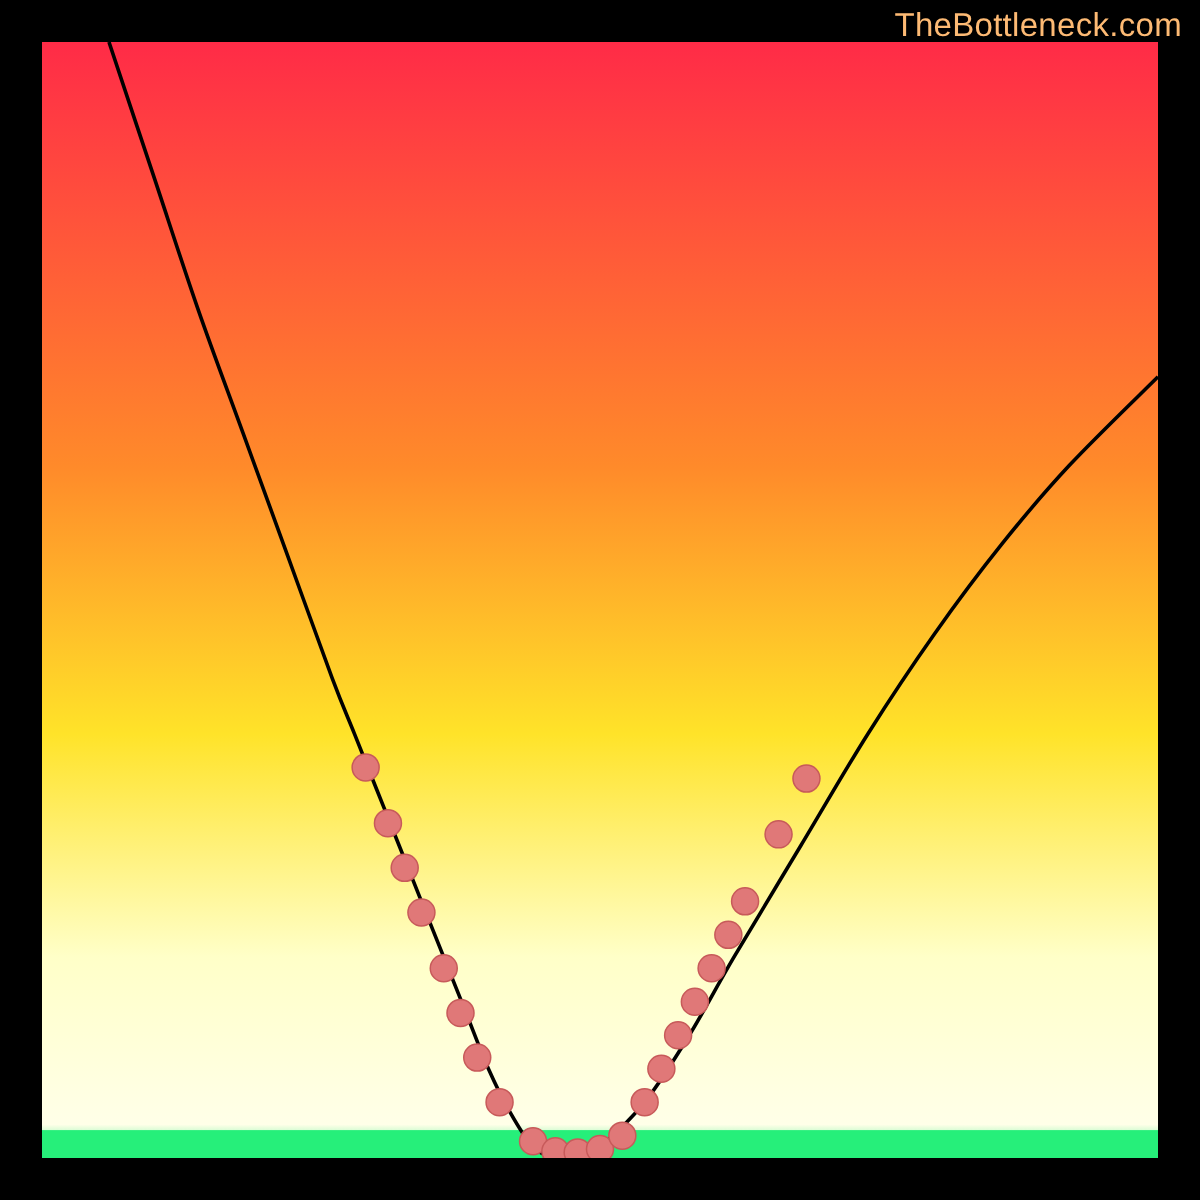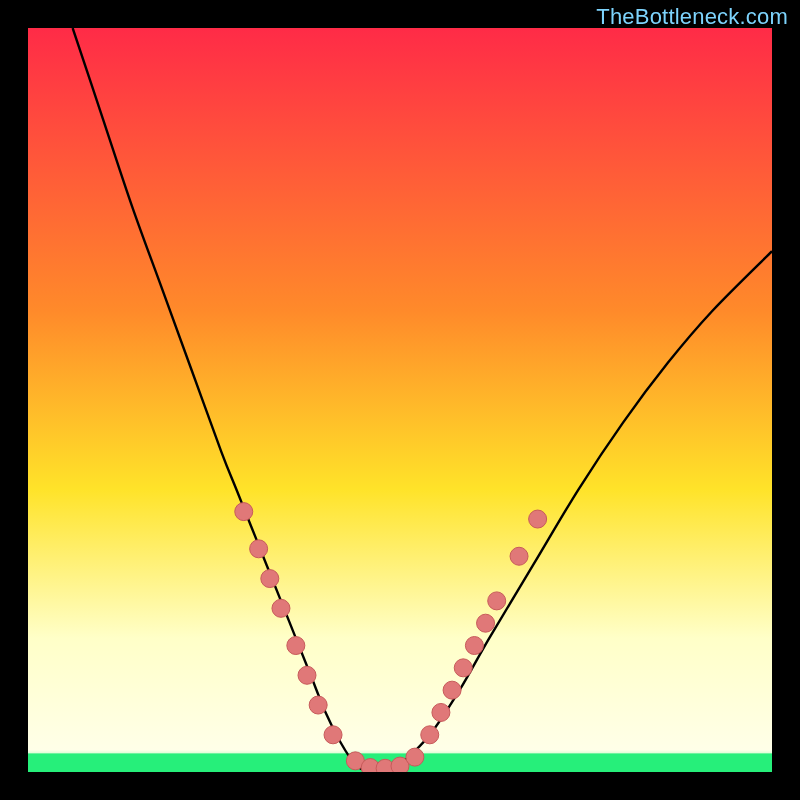--- a/index.html
+++ b/index.html
@@ -21,21 +21,21 @@
     left: 28px;
     top: 28px;
     width: 744px;
     height: 744px;
     overflow: hidden;
   }
   .watermark {
     position: absolute;
     top: 4px;
     right: 12px;
-    color: #7dd3fc;
+    color: #fdba74;
     font-size: 22px;
     font-weight: 400;
     letter-spacing: 0.2px;
     z-index: 50;
   }
   svg {
     display: block;
   }
 </style>
 </head>

